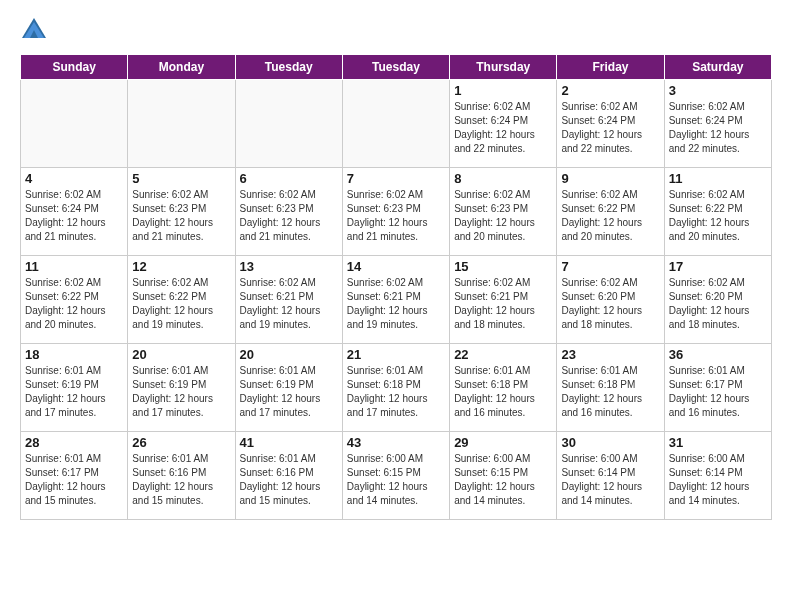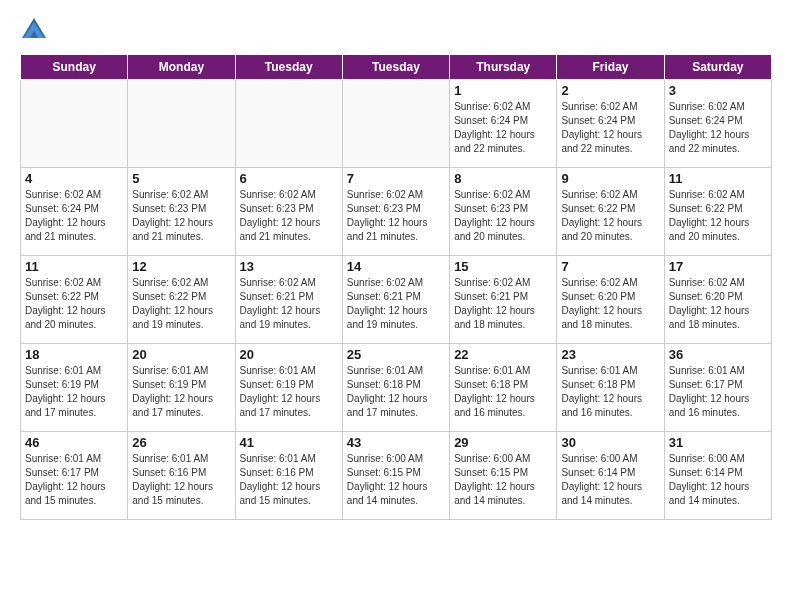--- a/index.html
+++ b/index.html
@@ -260,21 +260,21 @@
 and 17 minutes.</div>
           </td>
           <td>
             <span class="day-num">20</span>
             <div class="day-info" style="white-space: pre-line;">Sunrise: 6:01 AM
 Sunset: 6:19 PM
 Daylight: 12 hours
 and 17 minutes.</div>
           </td>
           <td>
-            <span class="day-num">25</span>
+            <span class="day-num">21</span>
             <div class="day-info" style="white-space: pre-line;">Sunrise: 6:01 AM
 Sunset: 6:18 PM
 Daylight: 12 hours
 and 17 minutes.</div>
           </td>
           <td>
             <span class="day-num">22</span>
             <div class="day-info" style="white-space: pre-line;">Sunrise: 6:01 AM
 Sunset: 6:18 PM
 Daylight: 12 hours
@@ -290,21 +290,21 @@
           <td>
             <span class="day-num">36</span>
             <div class="day-info" style="white-space: pre-line;">Sunrise: 6:01 AM
 Sunset: 6:17 PM
 Daylight: 12 hours
 and 16 minutes.</div>
           </td>
         </tr>
         <tr>
           <td>
-            <span class="day-num">46</span>
+            <span class="day-num">28</span>
             <div class="day-info" style="white-space: pre-line;">Sunrise: 6:01 AM
 Sunset: 6:17 PM
 Daylight: 12 hours
 and 15 minutes.</div>
           </td>
           <td>
             <span class="day-num">26</span>
             <div class="day-info" style="white-space: pre-line;">Sunrise: 6:01 AM
 Sunset: 6:16 PM
 Daylight: 12 hours

